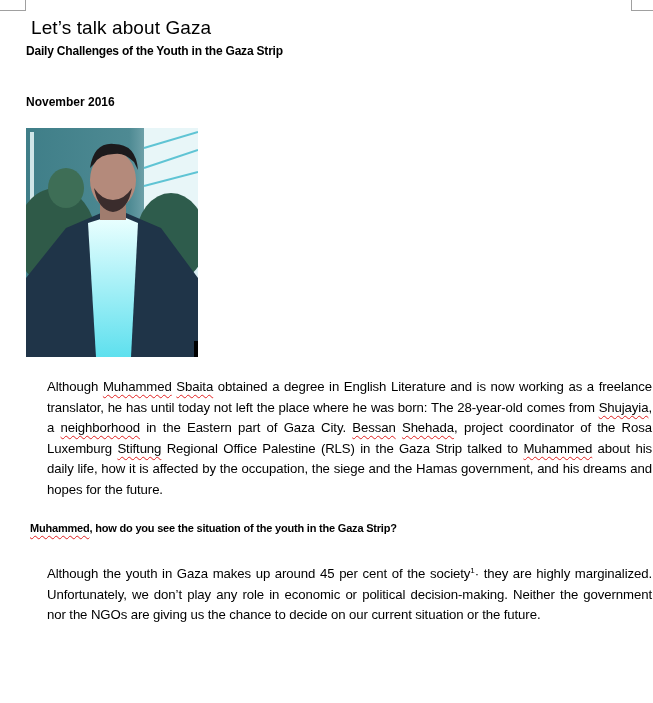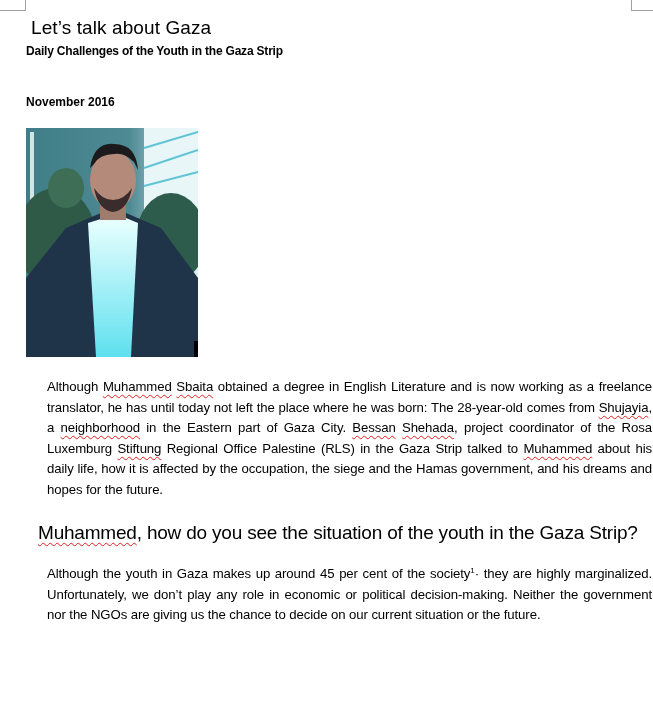--- a/index.html
+++ b/index.html
@@ -12,21 +12,21 @@
   .page { position:absolute; left:26px; top:0; width:605px; }
   .title { position:absolute; top:12px; left:0; font-size:19px; font-weight:normal; margin:5px; letter-spacing:0.1px; white-space:nowrap; }
   .subtitle { position:absolute; top:44px; left:0; font-size:12px; font-weight:bold; margin:0; white-space:nowrap; letter-spacing:-0.2px; }
   .date { position:absolute; top:95px; left:0; font-size:12px; font-weight:bold; margin:0; }
   .photo { position:absolute; top:128px; left:0; width:172px; height:229px; overflow:hidden; }
   .photo svg { display:block; }
   p.body { position:absolute; left:9px; width:605px; margin:12px; font-size:13.2px; line-height:20.5px;
            text-align:justify; letter-spacing:-0.1px; }
   .p1 { top:365px; }
   .p2 { top:552px; }
-  .question { position:absolute; top:522px; left:12px; font-size:19px; font-weight:normal; margin:0; white-space:nowrap; letter-spacing:-0.2px; }
+  .question { position:absolute; top:522px; left:4px; font-size:11px; font-weight:bold; margin:0; white-space:nowrap; letter-spacing:-0.2px; }
   .sp { text-decoration: underline wavy #e02020; text-decoration-thickness:1px; text-underline-offset:3px; }
   sup { font-size:8px; line-height:0; }
 </style>
 </head>
 <body>
 
 <div class="corner-tl"></div>
 <div class="corner-tr"></div>
 
 <div class="page">

